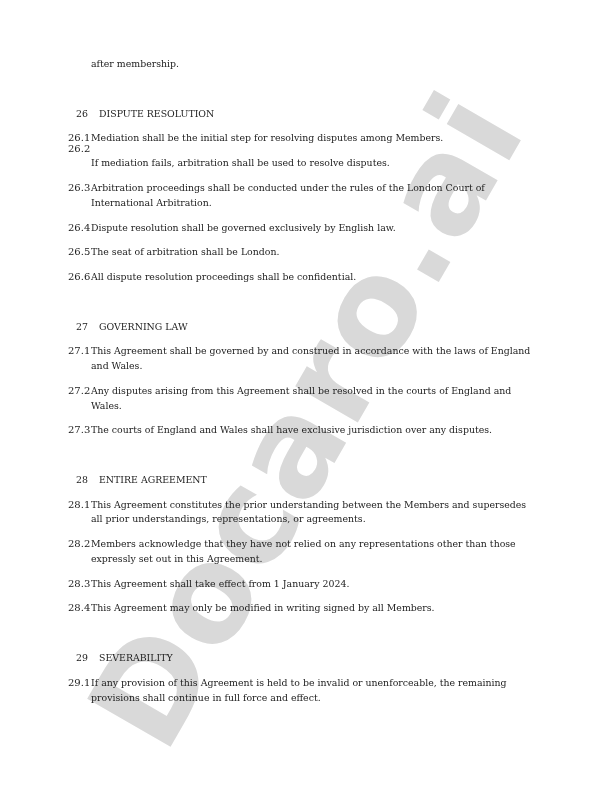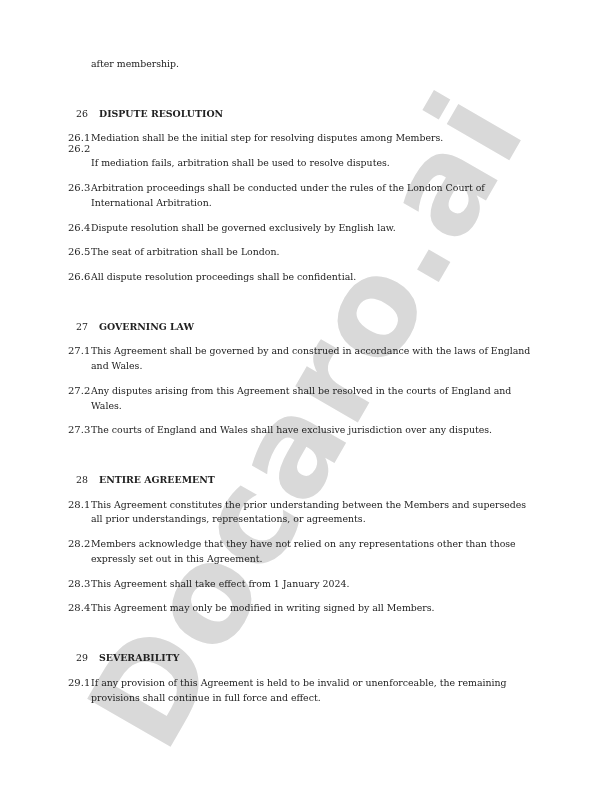--- a/index.html
+++ b/index.html
@@ -6,21 +6,21 @@
     body { width: 612px; height: 792px; position: relative; overflow: hidden;
       font-family: "DejaVu Serif", "Liberation Serif", serif; color: #222222; }
     .page { position: absolute; left: 0; top: 0; width: 612px; height: 792px; }
     .watermark { position: absolute; left: 306px; top: 420px; transform: translate(-50%, -50%) rotate(-60deg);
       font-family: "DejaVu Sans", "Liberation Sans", sans-serif; font-weight: bold; font-size: 132px;
       color: #d9d9d9; white-space: nowrap; letter-spacing: 2px; z-index: 0; pointer-events: none; }
     .content { position: absolute; left: 0; top: 0; width: 612px; z-index: 1; }
     .num { position: absolute; left: 68px; font-size: 10px; line-height: 15px; }
     .txt { position: absolute; left: 91px; font-size: 9.4px; line-height: 15px; white-space: nowrap; }
     .hnum { position: absolute; left: 76px; font-size: 9.4px; font-weight: normal; line-height: 15px; }
-    .htxt { position: absolute; left: 99px; font-size: 9.4px; font-weight: bold; line-height: 15px; text-align: center; }
+    .htxt { position: absolute; left: 99px; font-size: 9.4px; font-weight: normal; line-height: 15px; text-align: center; }
   </style>
 </head>
 <body>
 
 <div class="page">
   <div class="watermark">Docaro.ai</div>
 
   <div class="content">
     <div class="txt" style="top:56px">after membership.</div>
 

